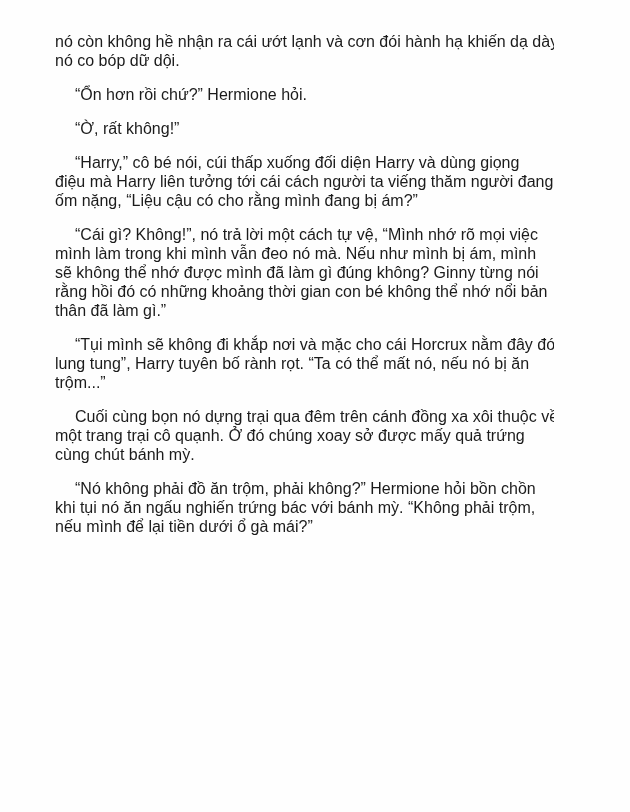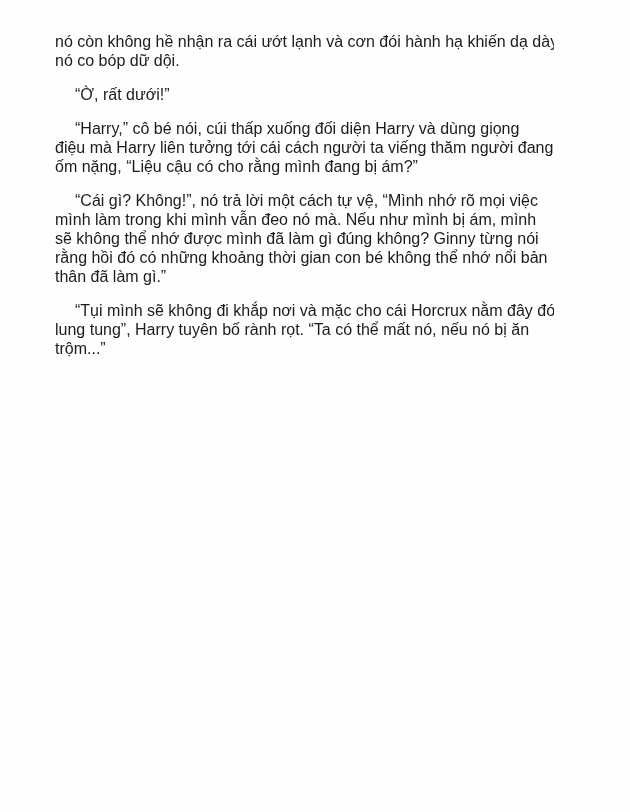--- a/index.html
+++ b/index.html
@@ -36,18 +36,21 @@
   .text-column p.para.indent {
     text-indent: 20px;
   }
 </style>
 </head>
 <body style="background: rgb(254, 254, 254);">
 
 <div class="page">
   <div class="text-column" id="text-column" style="color: rgb(27, 27, 27);">
       <p class="para">nó còn không hề nhận ra cái ướt lạnh và cơn đói hành hạ khiến dạ dày<br>nó co bóp dữ dội.</p>
-      <p class="para indent">“Ờ, rất dưới!”</p>
+      <p class="para indent">“Ổn hơn rồi chứ?” Hermione hỏi.</p>
+      <p class="para indent">“Ờ, rất không!”</p>
       <p class="para indent">“Harry,” cô bé nói, cúi thấp xuống đối diện Harry và dùng giọng<br>điệu mà Harry liên tưởng tới cái cách người ta viếng thăm người đang<br>ốm nặng, “Liệu cậu có cho rằng mình đang bị ám?”</p>
       <p class="para indent">“Cái gì? Không!”, nó trả lời một cách tự vệ, “Mình nhớ rõ mọi việc<br>mình làm trong khi mình vẫn đeo nó mà. Nếu như mình bị ám, mình<br>sẽ không thể nhớ được mình đã làm gì đúng không? Ginny từng nói<br>rằng hồi đó có những khoảng thời gian con bé không thể nhớ nổi bản<br>thân đã làm gì.”</p>
       <p class="para indent">“Tụi mình sẽ không đi khắp nơi và mặc cho cái Horcrux nằm đây đó<br>lung tung”, Harry tuyên bố rành rọt. “Ta có thể mất nó, nếu nó bị ăn<br>trộm...”</p>
+      <p class="para indent">Cuối cùng bọn nó dựng trại qua đêm trên cánh đồng xa xôi thuộc về<br>một trang trại cô quạnh. Ở đó chúng xoay sở được mấy quả trứng<br>cùng chút bánh mỳ.</p>
+      <p class="para indent">“Nó không phải đồ ăn trộm, phải không?” Hermione hỏi bồn chồn<br>khi tụi nó ăn ngấu nghiến trứng bác với bánh mỳ. “Không phải trộm,<br>nếu mình để lại tiền dưới ổ gà mái?”</p>
     </div>
 </div>
 
 </body></html>

